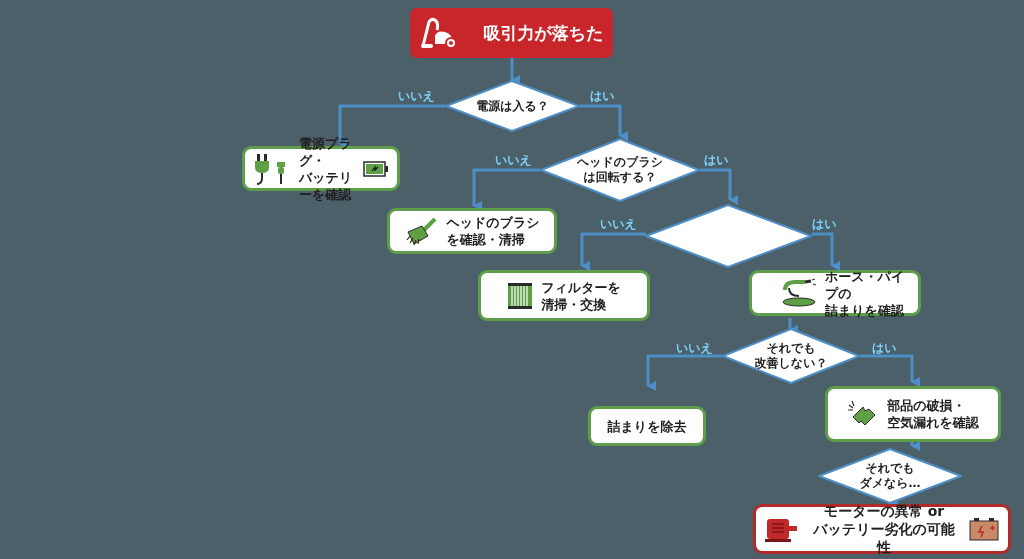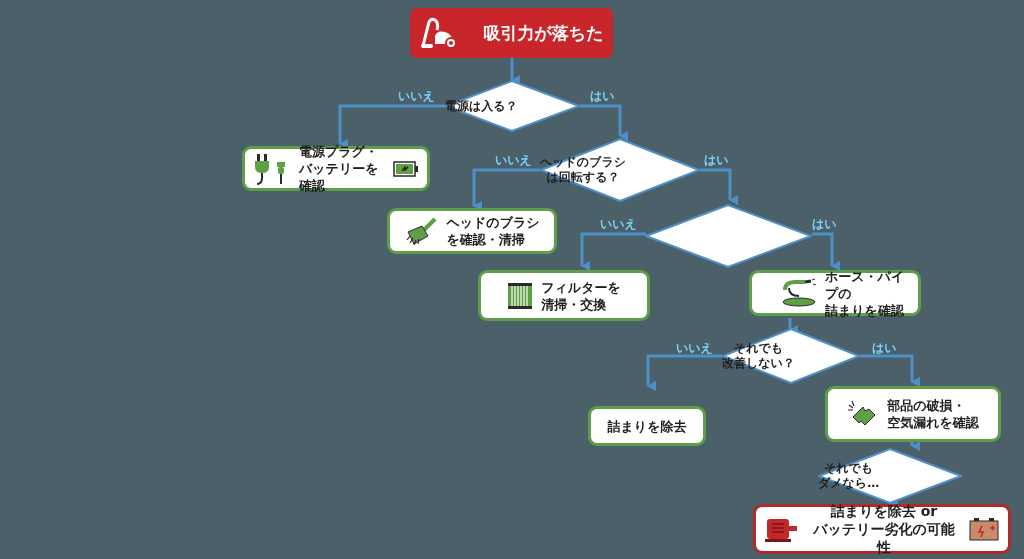--- a/index.html
+++ b/index.html
@@ -7,21 +7,21 @@
          font-family:"DejaVu Sans", sans-serif; }
   #lines { position:absolute; left:0; top:0; }
   .node { position:absolute; box-sizing:border-box; background:#fff; border:3px solid #5e9e4a;
           border-radius:9px; display:flex; align-items:center; justify-content:center;
           font-weight:bold; color:#1f1f1f; font-size:13px; line-height:17px; gap:8px; padding:0 8px; }
   .node .txt { white-space:pre-line; text-align:left; }
   .start { position:absolute; background:#c8262a; color:#fff; border-radius:7px; display:flex;
            align-items:center; justify-content:center; font-weight:bold; font-size:17px; gap:24px; }
   .end { border-color:#b02a2a; }
   .end .txt { text-align:center; font-size:14px; line-height:18px; }
-  .dia { position:absolute; display:flex; align-items:center; }
+  .dia { position:absolute; display:flex; align-items:center; justify-content:center; }
   .dia svg { position:absolute; left:0; top:0; }
   .dia .dtxt { position:relative; font-weight:bold; font-size:12px; line-height:15px; color:#1f1f1f;
                text-align:center; white-space:pre-line; }
   .lbl { position:absolute; font-weight:bold; font-size:12px; color:#7dd3fc; }
   .ico { flex:0 0 auto; }
 </style>
 </head>
 <body>
 
 <svg id="lines" width="1024" height="559">
@@ -59,21 +59,21 @@
 
 <div class="dia" style="left:445px;top:80px;width:135px;height:52px;">
   <svg width="135" height="52">
       <polygon points="67,1 134,26 67,51 1,26" fill="#fff" stroke="#4f8fc8" stroke-width="2"></polygon>
     </svg>
   <span class="dtxt">電源は入る？</span>
 </div>
 <span class="lbl" style="left:398px;top:88px;">いいえ</span>
 <span class="lbl" style="left:590px;top:88px;">はい</span>
 
-<div class="node" style="left:242px;top:146px;width:188px;height:45px;">
+<div class="node" style="left:242px;top:146px;width:158px;height:45px;">
   <svg class="ico" width="38" height="34" viewBox="0 0 38 34">
     <rect x="4" y="2" width="3" height="7" fill="#2a2a2a"></rect>
       <rect x="11" y="2" width="3" height="7" fill="#2a2a2a"></rect>
     <path d="M2,9 H16 V15 Q16,21 9,21 Q2,21 2,15 Z" fill="#5fa046"></path>
     <path d="M9,21 V26 Q9,32 4,32" stroke="#2a2a2a" stroke-width="2" fill="none"></path>
     <rect x="24" y="10" width="8" height="5" fill="#5fa046"></rect>
       <rect x="25" y="15" width="6" height="7" rx="2" fill="#5fa046"></rect>
     <path d="M28,22 V32" stroke="#2a2a2a" stroke-width="2"></path>
   </svg>
   <span class="txt">電源プラグ・
@@ -172,21 +172,21 @@
 
 <div class="node end" style="left:753px;top:504px;width:258px;height:50px;">
   <svg class="ico" width="36" height="28" viewBox="0 0 36 28">
     <rect x="3" y="4" width="22" height="20" rx="3" fill="#c0282a"></rect>
     <g stroke="#7a1515" stroke-width="1.4">
         <path d="M8,9H20M8,13H20M8,17H20"></path>
       </g>
     <rect x="25" y="11" width="8" height="5" fill="#c0282a"></rect>
       <rect x="1" y="24" width="26" height="3" fill="#7a1515"></rect>
   </svg>
-  <span class="txt">詰まりを除去 or
+  <span class="txt">モーターの異常 or
 バッテリー劣化の可能性</span>
   <svg class="ico" width="32" height="26" viewBox="0 0 32 26">
     <rect x="2" y="5" width="28" height="19" fill="#c98a6a" stroke="#2a2a2a" stroke-width="1"></rect>
     <rect x="6" y="2" width="5" height="3" fill="#2a2a2a"></rect>
       <rect x="21" y="2" width="5" height="3" fill="#2a2a2a"></rect>
     <path d="M14,10 L11,16 L15,16 L13,21" stroke="#c0282a" stroke-width="1.6" fill="none"></path>
     <path d="M22,12 h5 M24.5,9.5 v5" stroke="#c0282a" stroke-width="1.3"></path>
   </svg>
 </div>
 

